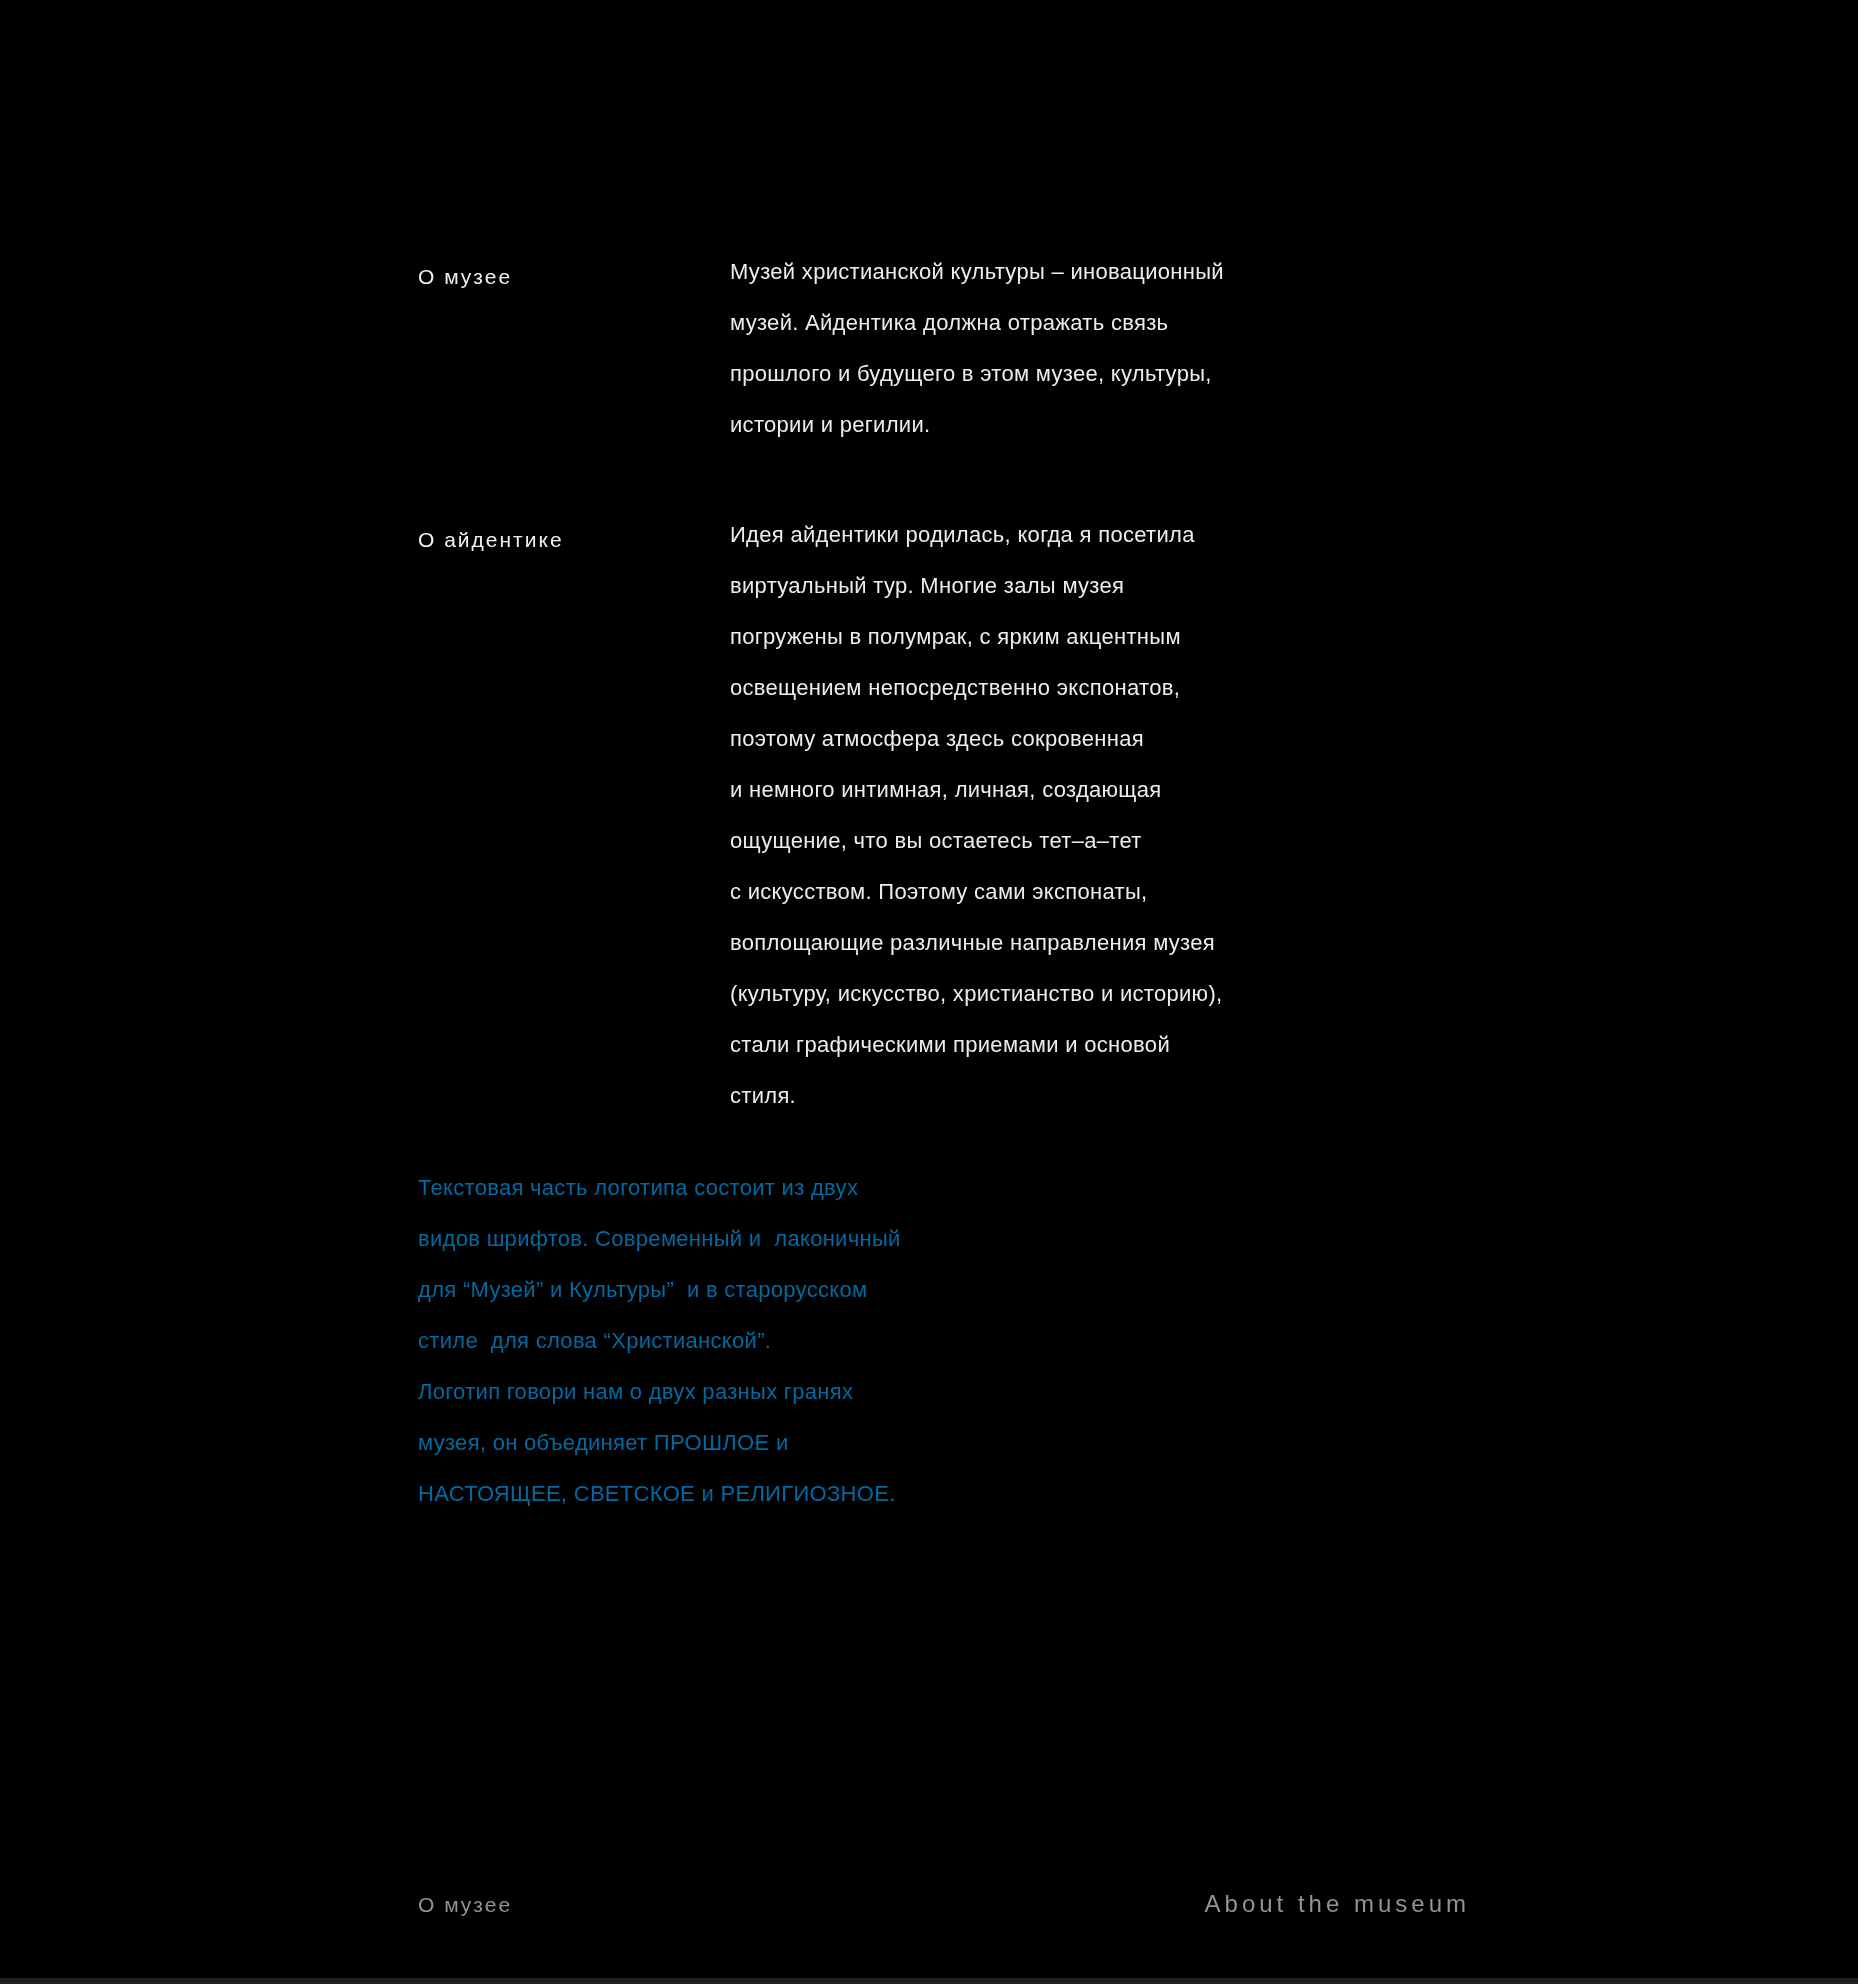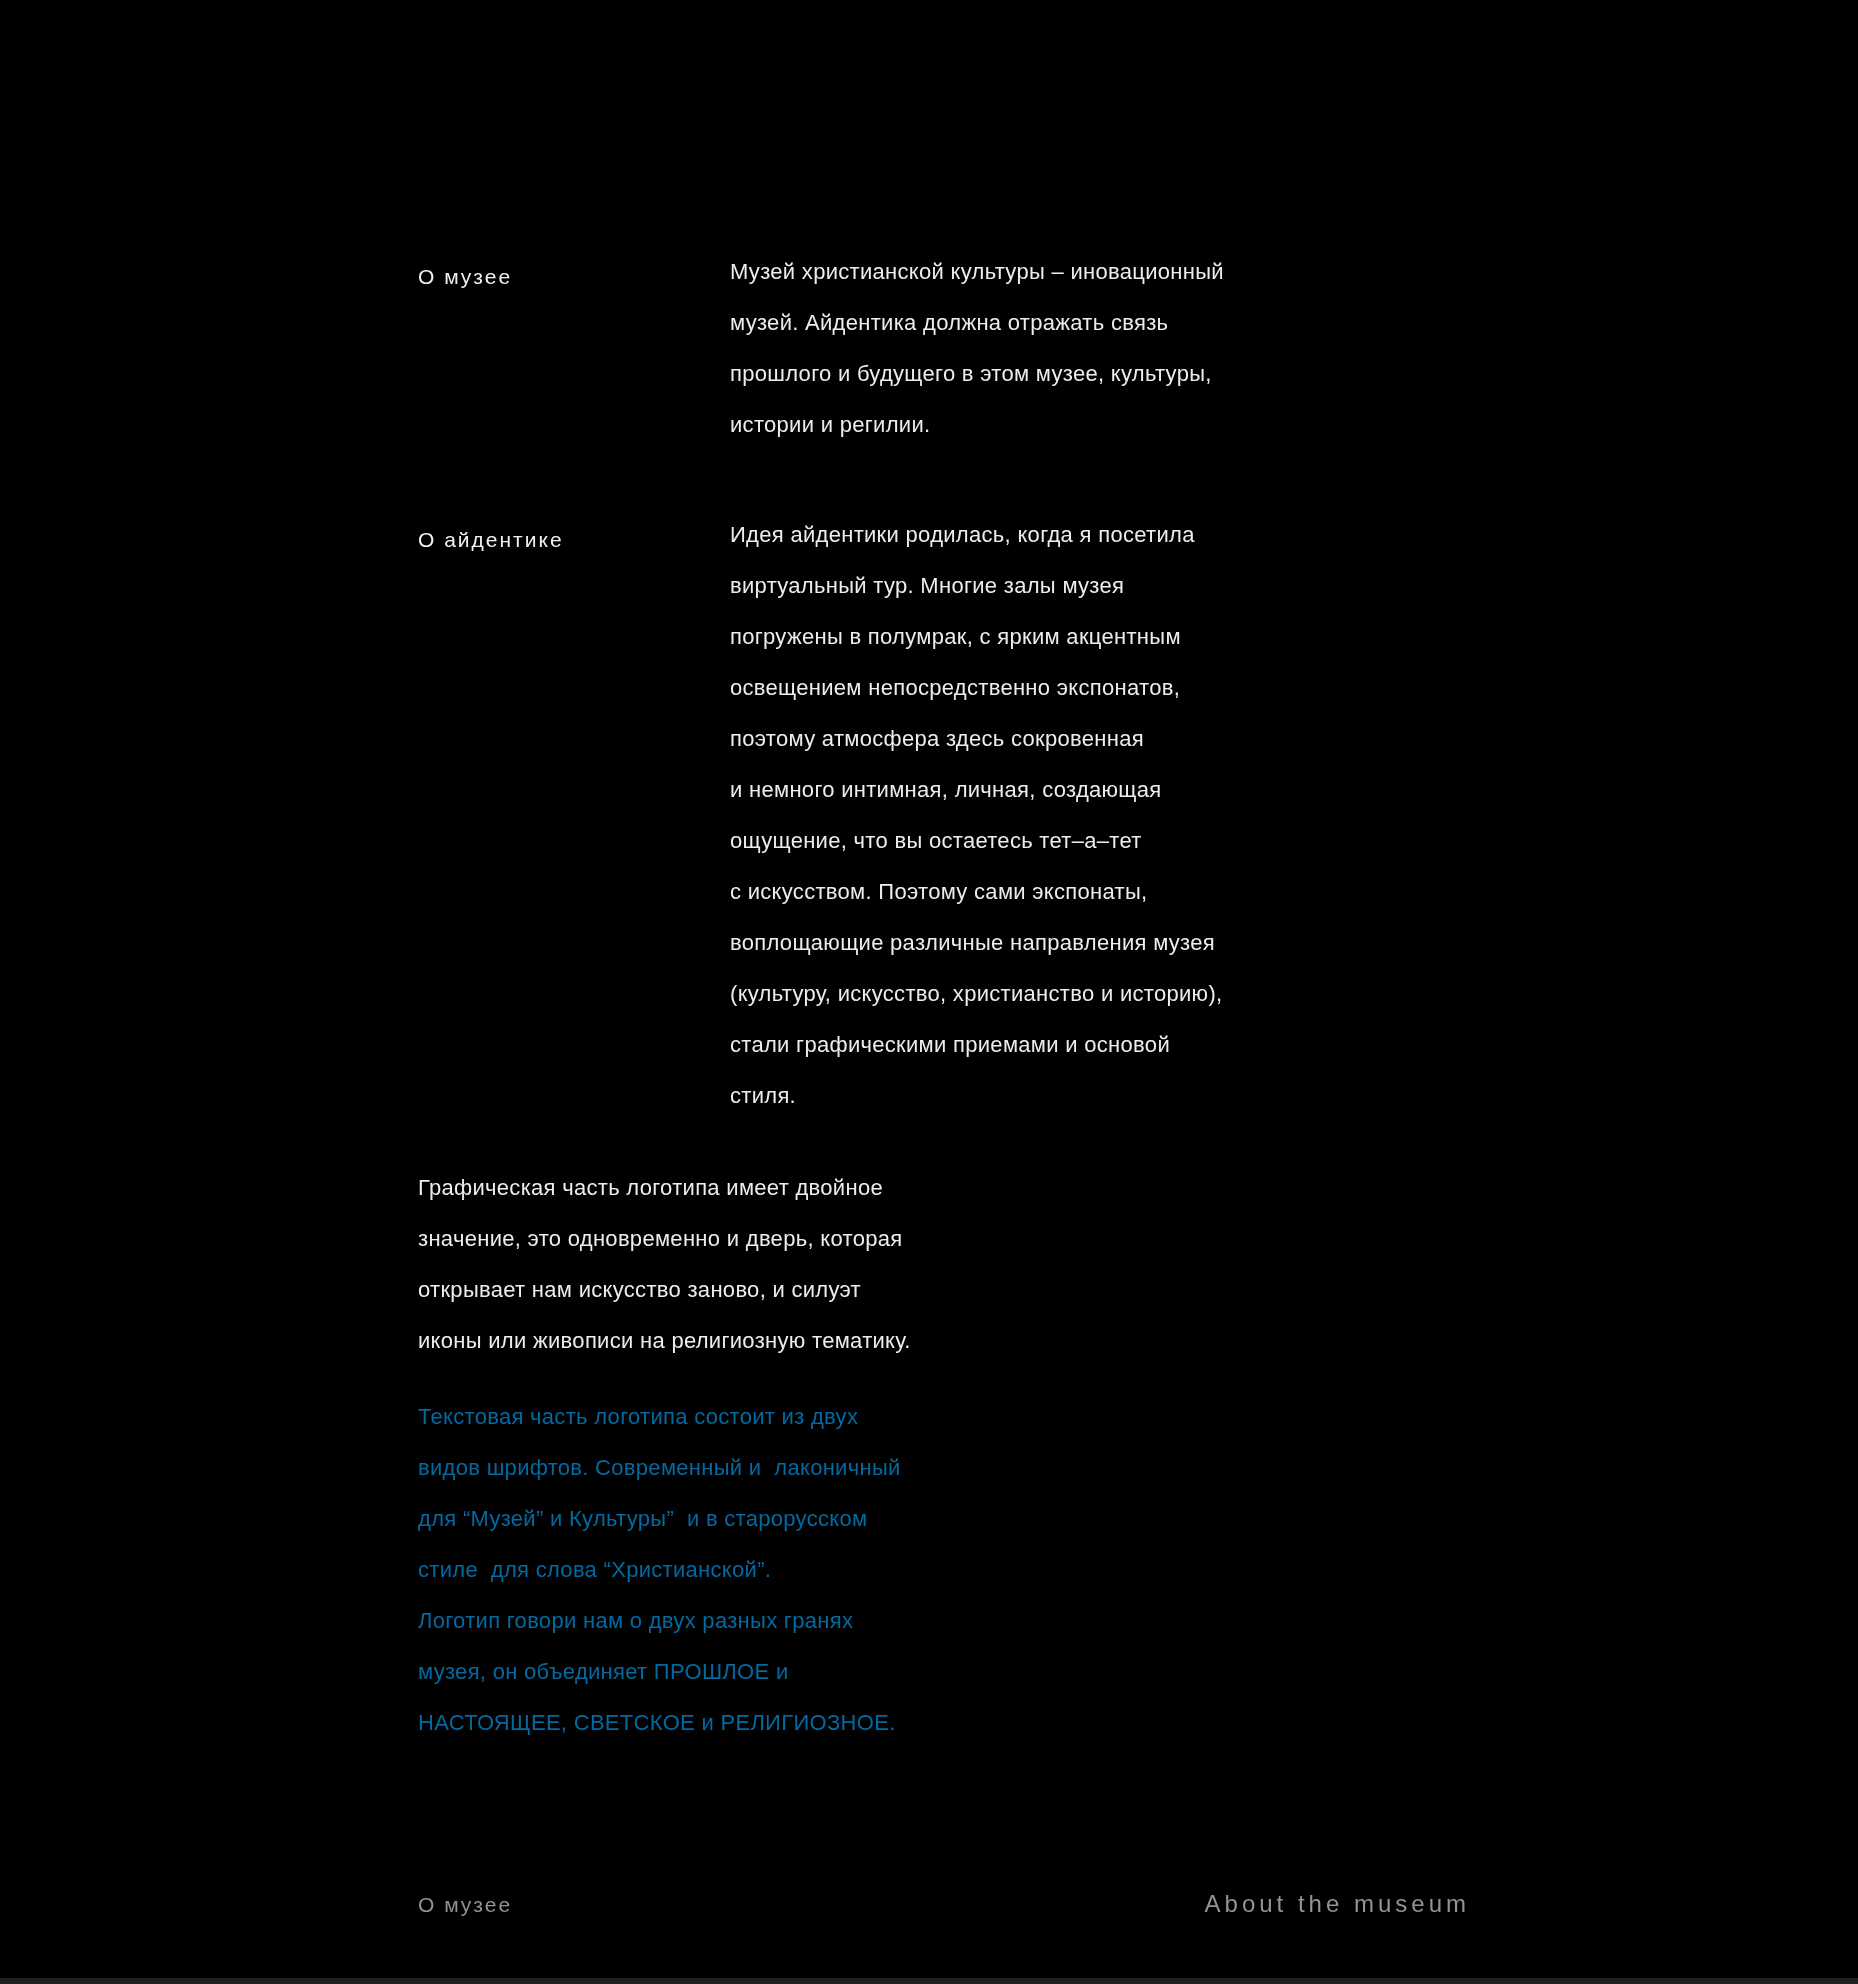--- a/index.html
+++ b/index.html
@@ -112,24 +112,20 @@
 с искусством. Поэтому сами экспонаты,
 воплощающие различные направления музея
 (культуру, искусство, христианство и историю),
 стали графическими приемами и основой
 стиля.</div>
     </div>
   </section>
 
   <section class="section" style="top: 1162px;">
     <div class="text-col">
-      <div class="para" style="color: rgb(236, 237, 238);">Графическая часть логотипа имеет двойное
-значение, это одновременно и дверь, которая
-открывает нам искусство заново, и силуэт
-иконы или живописи на религиозную тематику.</div>
       <div class="para" style="color: #0369a1;">Текстовая часть логотипа состоит из двух
 видов шрифтов. Современный и  лаконичный
 для “Музей” и Культуры”  и в старорусском
 стиле  для слова “Христианской”.
 Логотип говори нам о двух разных гранях
 музея, он объединяет ПРОШЛОЕ и
 НАСТОЯЩЕЕ, СВЕТСКОЕ и РЕЛИГИОЗНОЕ.</div>
     </div>
   </section>
 

